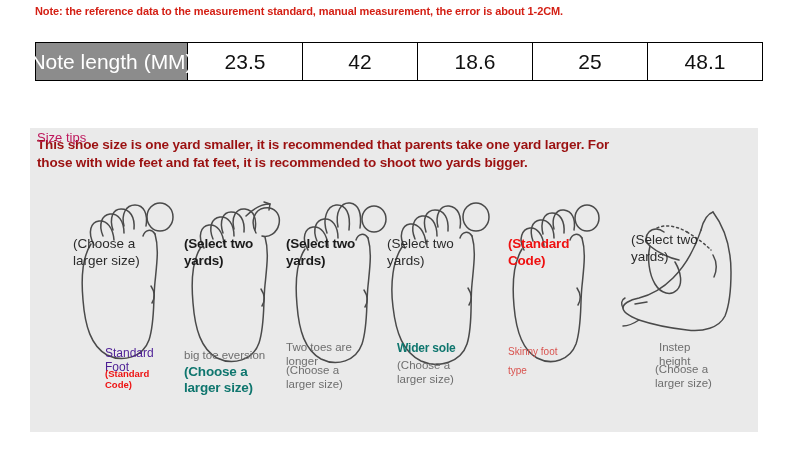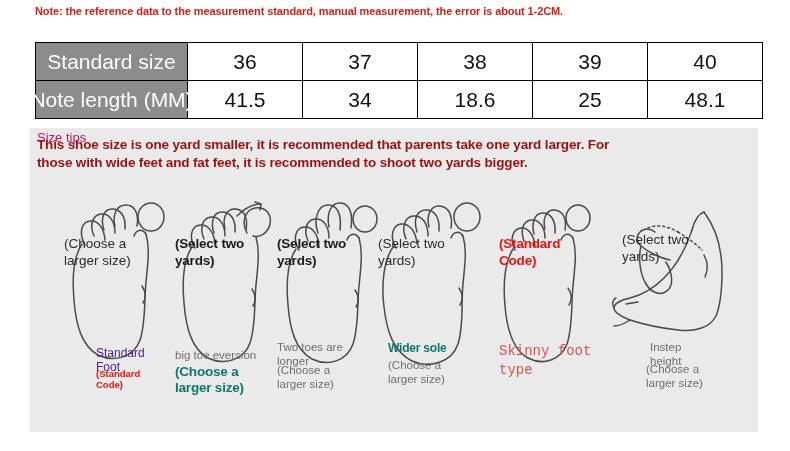--- a/index.html
+++ b/index.html
@@ -70,21 +70,21 @@
     position:absolute;left:7px;top:8px;width:600px;
     color:#9b1111;
     font-weight:bold;
     font-size:13.5px;
     line-height:17.5px;
     letter-spacing:-0.15px;
   }
 
   
   .feet{
-    position:absolute;left:0;top:72px;width:728px;height:230px;
+    position:absolute;left:9px;top:72px;width:728px;height:230px;
   }
   .foot{
     position:absolute;top:0;
   }
   .foot-art{
     position:absolute;left:0;top:0;
   }
   .overlay{
     position:absolute;
     font-size:13.5px;
@@ -116,48 +116,38 @@
     font-size:11.5px;line-height:14px;color:#6e6e6e;
   }
   .cap-b.boldblack{
     font-size:13.5px;line-height:16px;font-weight:bold;color:#0f766e;
     letter-spacing:-0.2px;
   }
   .cap-b.boldred{
     font-size:9.5px;line-height:11px;font-weight:bold;color:#ee1111;
   }
   .cap-big-red{
-    font-size:14px;line-height:19px;color:#d9534f;font-family:Liberation Mono, monospace;
+    font-size:10px;line-height:19px;color:#d9534f;
   }
 </style>
 </head>
 <body>
 
 <div class="root">
 
   <div class="note">Note: the reference data to the measurement standard, manual measurement, the error is about 1-2CM.</div>
 
   <table class="size-table">
     <tbody>
-        <tr>
-      <td class="rowhead col-head">
-            <span>Standard size</span>
-          </td>
-      <td class="col-val">36</td>
-      <td class="col-val">37</td>
-      <td class="col-val">38</td>
-      <td class="col-val">39</td>
-      <td class="col-val">40</td>
-    </tr>
     <tr>
       <td class="rowhead col-head">
             <span>Note length (MM)</span>
           </td>
-      <td class="col-val">41.5</td>
-      <td class="col-val">34</td>
+      <td class="col-val">23.5</td>
+      <td class="col-val">42</td>
       <td class="col-val">18.6</td>
       <td class="col-val">25</td>
       <td class="col-val">48.1</td>
     </tr>
   </tbody>
     </table>
 
   <div class="tips-panel">
 
     <div class="tips-text">This shoe size is one yard smaller, it is recommended that parents take one yard larger. For those with wide feet and fat feet, it is recommended to shoot two yards bigger.</div>

